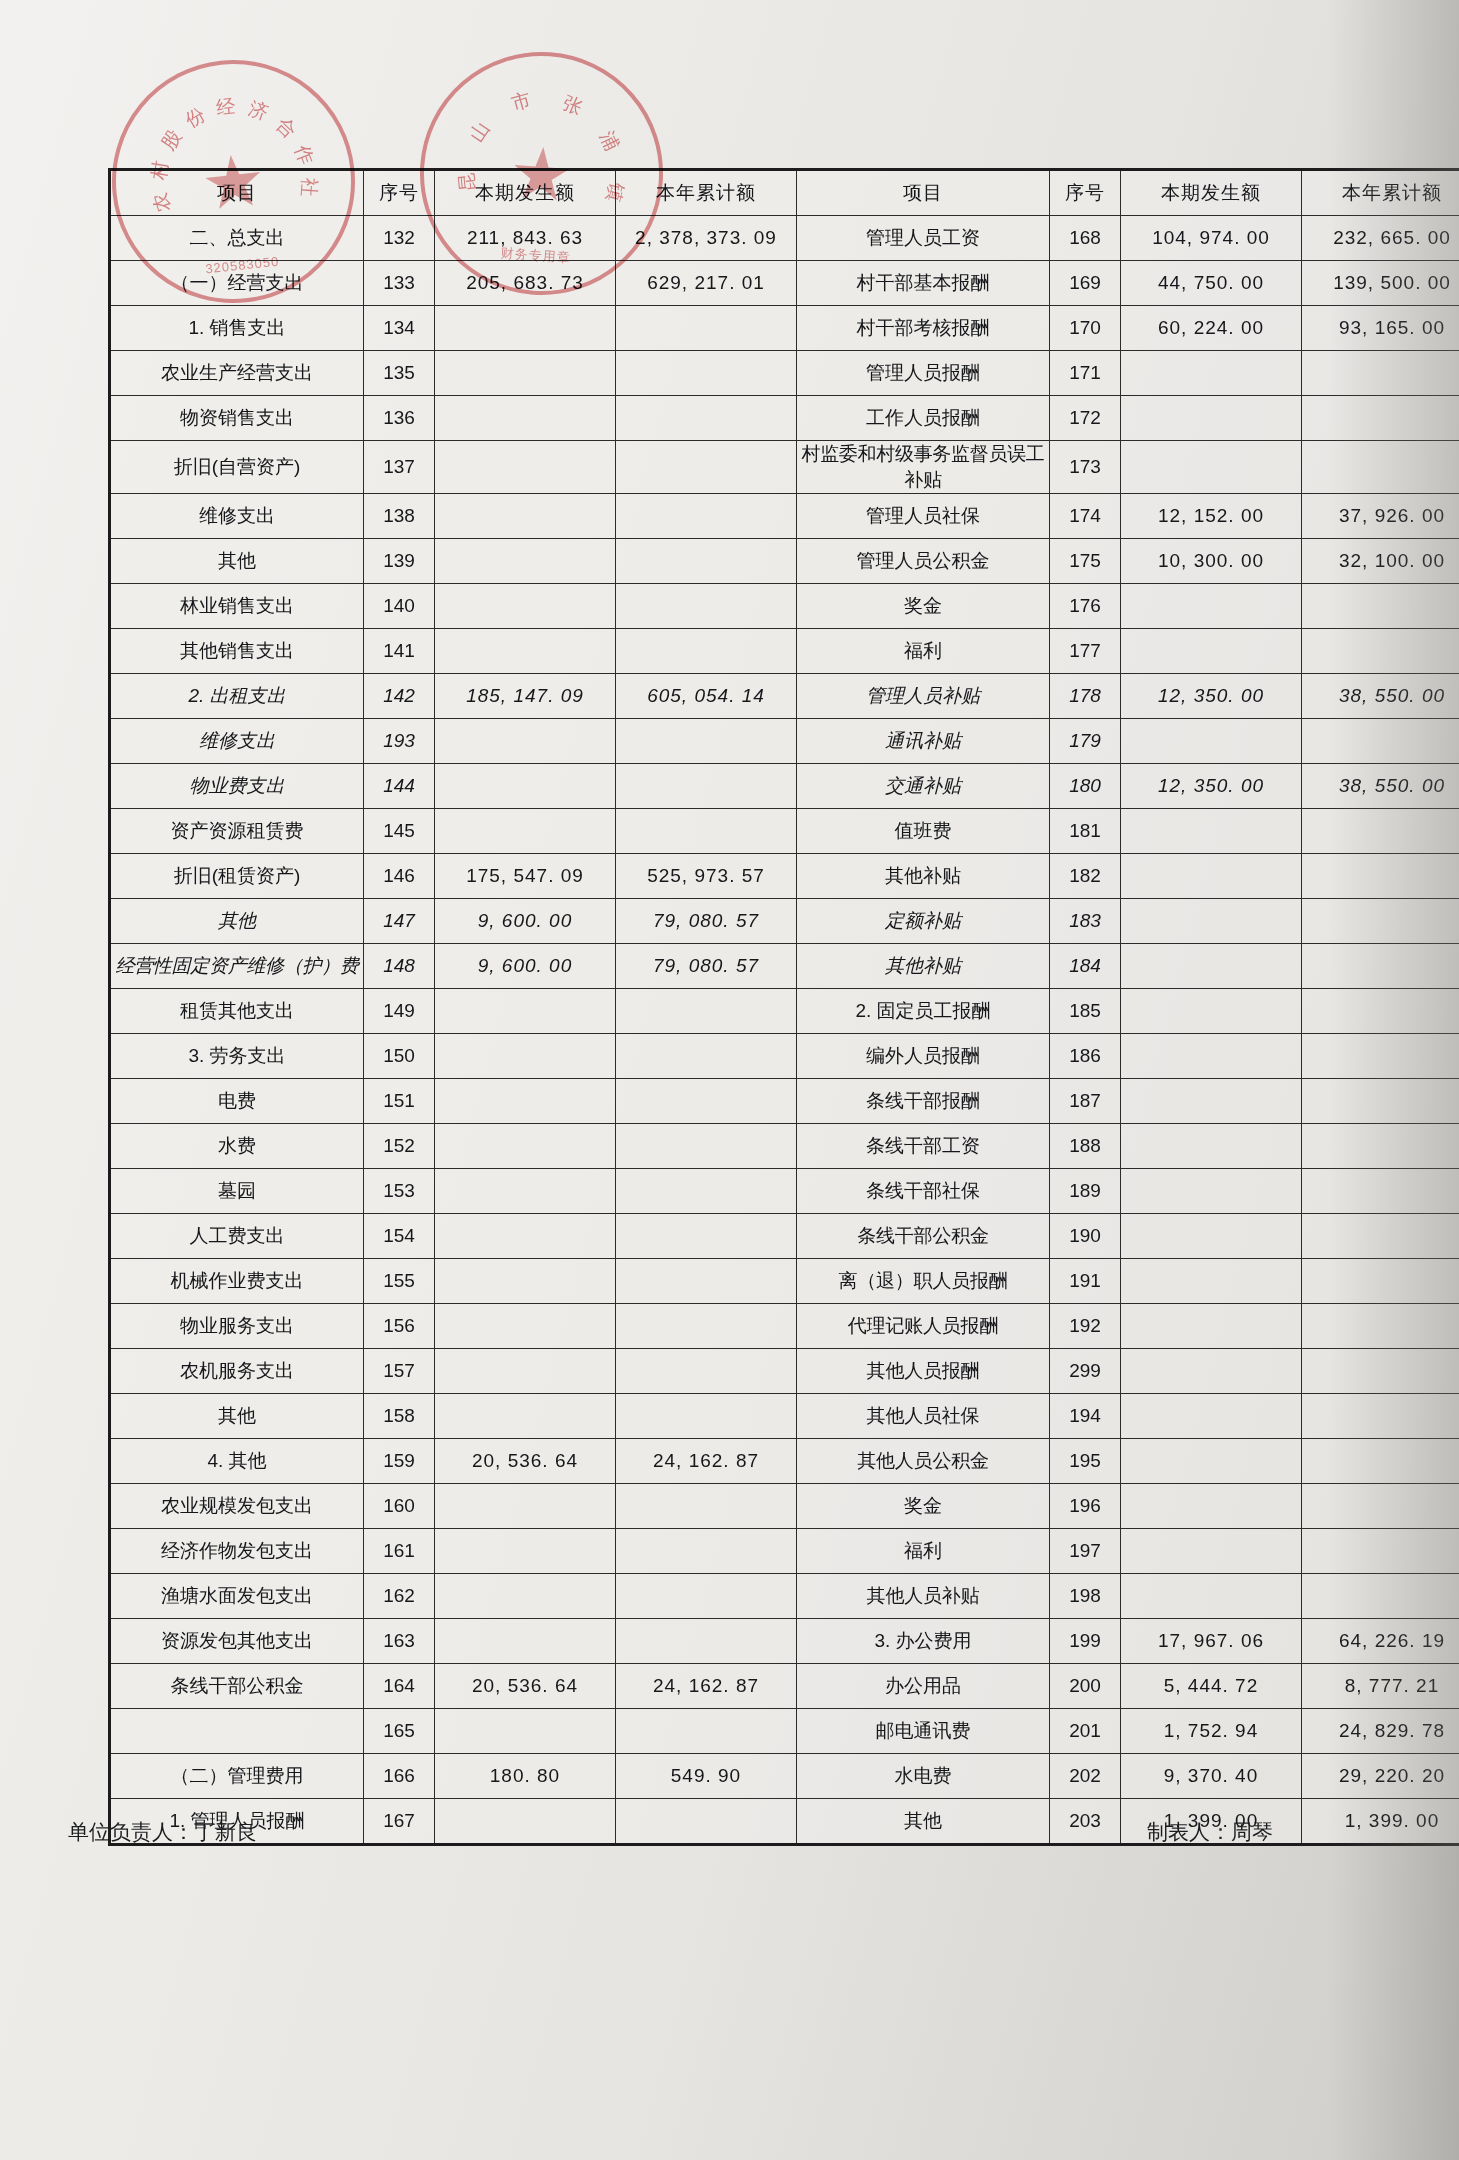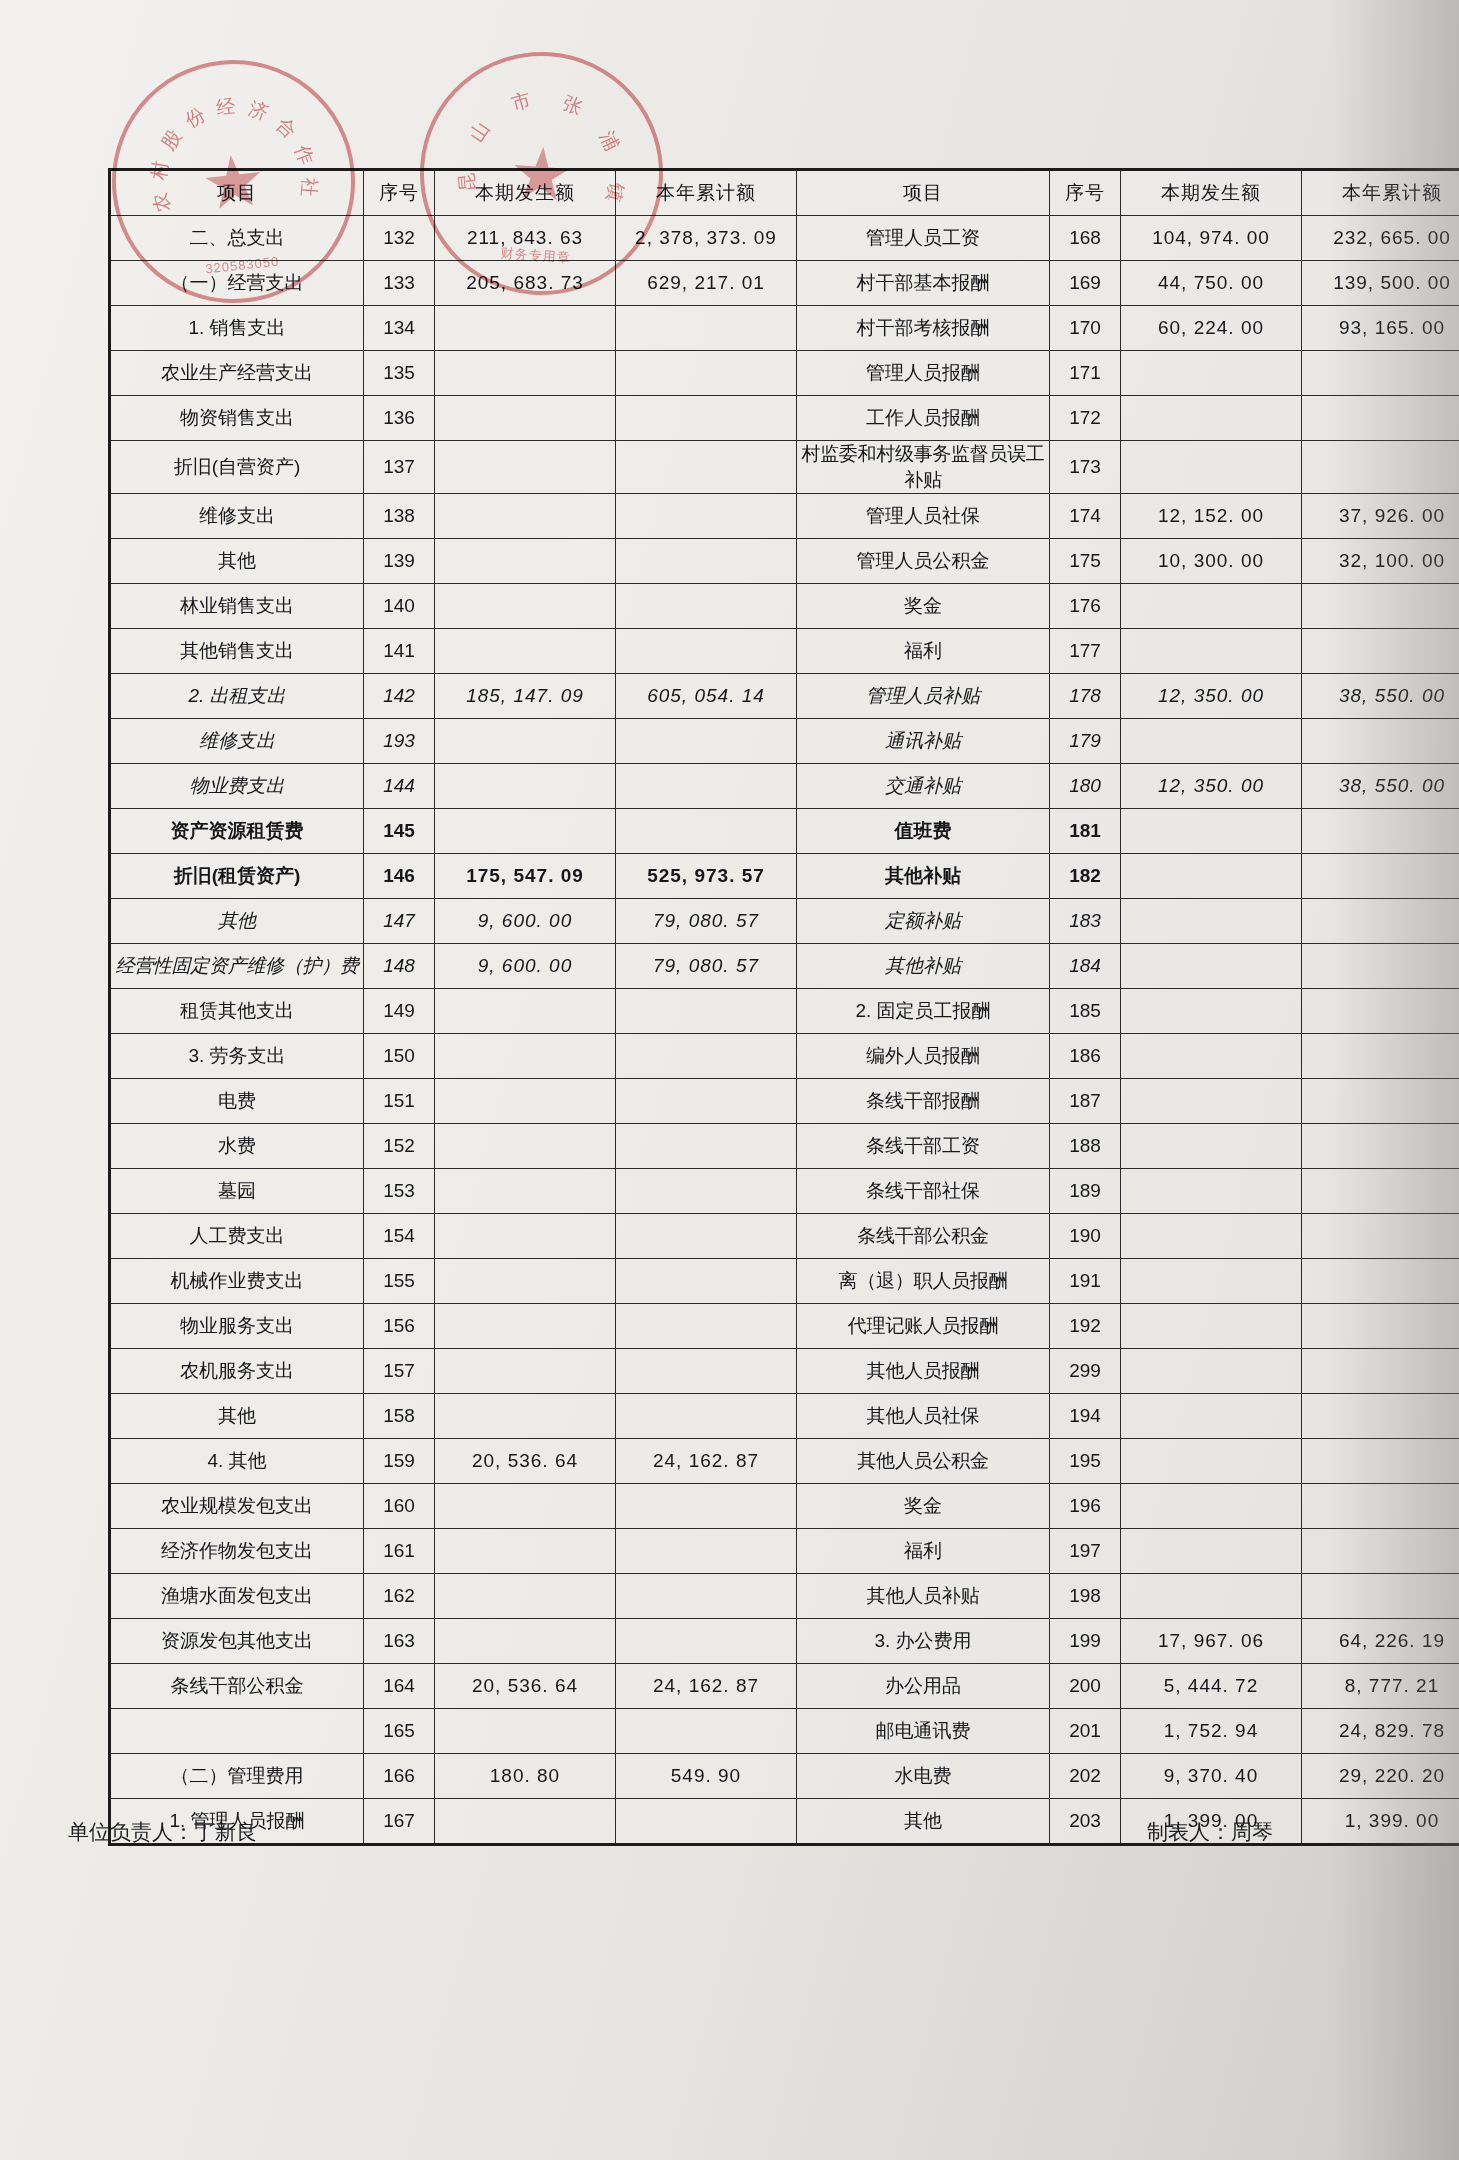--- a/index.html
+++ b/index.html
@@ -47,21 +47,21 @@
   table.fin{border:3px solid #1c1c1c;}
   .hdr td{font-size:21px;height:52px;letter-spacing:1px;}
   .c-item{width:248px;}
   .c-no{width:66px;}
   .c-amt{width:176px;}
   .sm{font-size:16px;}
   .xs{font-size:12.5px;letter-spacing:-0.2px;}
   .xxs{font-size:10.5px;letter-spacing:-0.3px;}
   .amt{font-family:"Liberation Sans","DejaVu Sans",sans-serif;letter-spacing:1px;font-size:19px;}
   .shade1 td{background:rgba(195,190,168,0.30);font-style:italic;}
-  .shade2 td{background:rgba(186,181,158,0.36);font-weight:bold;}
+  .shade2 td{background:rgba(186,181,158,0.36);}
   .footer{
     position:absolute;left:108px;top:1818px;width:1250px;
     font-size:21px;color:#1b1d20;
   }
   .footer .left{position:absolute;left:-40px;top:0;}
   .footer .right{position:absolute;right:85px;top:0;text-align:right;}
   
   .stamp{
     position:absolute;
     border-radius:50%;

